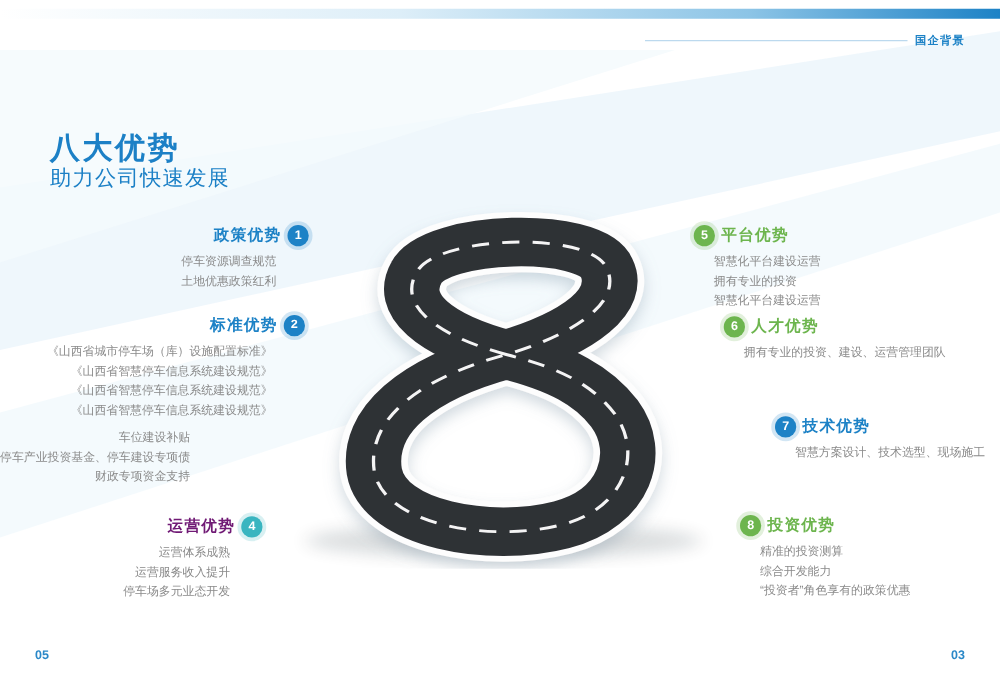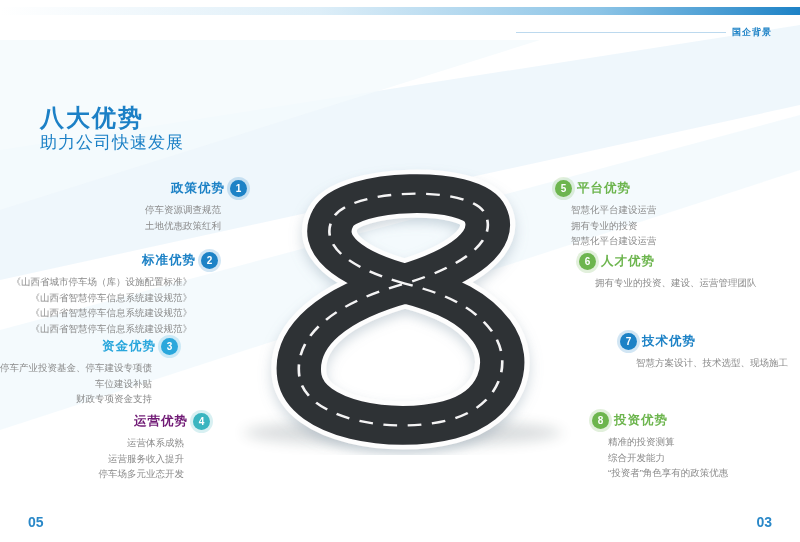--- a/index.html
+++ b/index.html
@@ -43,31 +43,31 @@
     display:flex;align-items:center;justify-content:center;flex:0 0 auto;
   }
   .adv .subs{margin-top:5px;color:#8a8a8a;font-size:9.5px;line-height:15.5px;}
   .adv.left .subs{margin-right:26px;}
   .adv.right .subs{margin-left:16px;}
   .c-blue .t{color:#1d82c6;} .c-blue .num{background:#1d82c6;box-shadow:0 0 0 3px rgba(29,130,198,.20);}
   .c-cyan .t{color:#2aa7dc;} .c-cyan .num{background:#2aa7dc;box-shadow:0 0 0 3px rgba(42,167,220,.20);}
   .c-teal .t{color:#701a75;} .c-teal .num{background:#3ab5c0;box-shadow:0 0 0 3px rgba(58,181,192,.20);}
   .c-green .t{color:#6db54e;} .c-green .num{background:#6db54e;box-shadow:0 0 0 3px rgba(109,181,78,.20);}
   #adv1{top:180px;right:553px;}
-  #adv2{top:252px;right:582px;}
+  #adv2{top:252px;right:556px;font-family:Liberation Mono, monospace;}
   #adv3{top:338px;right:622px;}
   #adv4{top:413px;right:590px;}
   #adv5{top:180px;left:555px;}
   #adv6{top:253px;left:579px;}
   #adv7{top:333px;left:620px;}
   #adv8{top:412px;left:592px;}
   
   .road-svg{position:absolute;left:215px;top:140px;width:380px;height:315px;}
   
-  .pn{position:absolute;bottom:12px;font-size:14px;font-weight:bold;color:#2a88c8;}
+  .pn{position:absolute;bottom:12px;font-size:10px;font-weight:bold;color:#2a88c8;}
   .pn-left{left:28px;} .pn-right{right:28px;}
 </style>
 </head>
 <body>
 
 <div class="page">
 
   <svg class="bg-svg" viewBox="0 0 800 542" xmlns="http://www.w3.org/2000/svg">
     <polygon points="0,150 800,25 800,105 0,280" fill="#e9f4fb" opacity="0.75"></polygon>
     <polygon points="0,330 800,115 800,170 0,430" fill="#eef7fc" opacity="0.65"></polygon>
@@ -116,27 +116,23 @@
     </div>
     <div class="subs">
       <div>《山西省城市停车场（库）设施配置标准》</div>
       <div>《山西省智慧停车信息系统建设规范》</div>
       <div>《山西省智慧停车信息系统建设规范》</div>
       <div>《山西省智慧停车信息系统建设规范》</div>
     </div>
   </div>
 
   <div class="adv left c-cyan" id="adv3">
-    <div class="head">
-      <span class="t">资金优势</span>
-      <span class="num">3</span>
-    </div>
     <div class="subs">
+      <div>车位建设补贴</div>
       <div>停车产业投资基金、停车建设专项债</div>
-      <div>车位建设补贴</div>
       <div>财政专项资金支持</div>
     </div>
   </div>
 
   <div class="adv left c-teal" id="adv4">
     <div class="head">
       <span class="t">运营优势</span>
       <span class="num">4</span>
     </div>
     <div class="subs">

